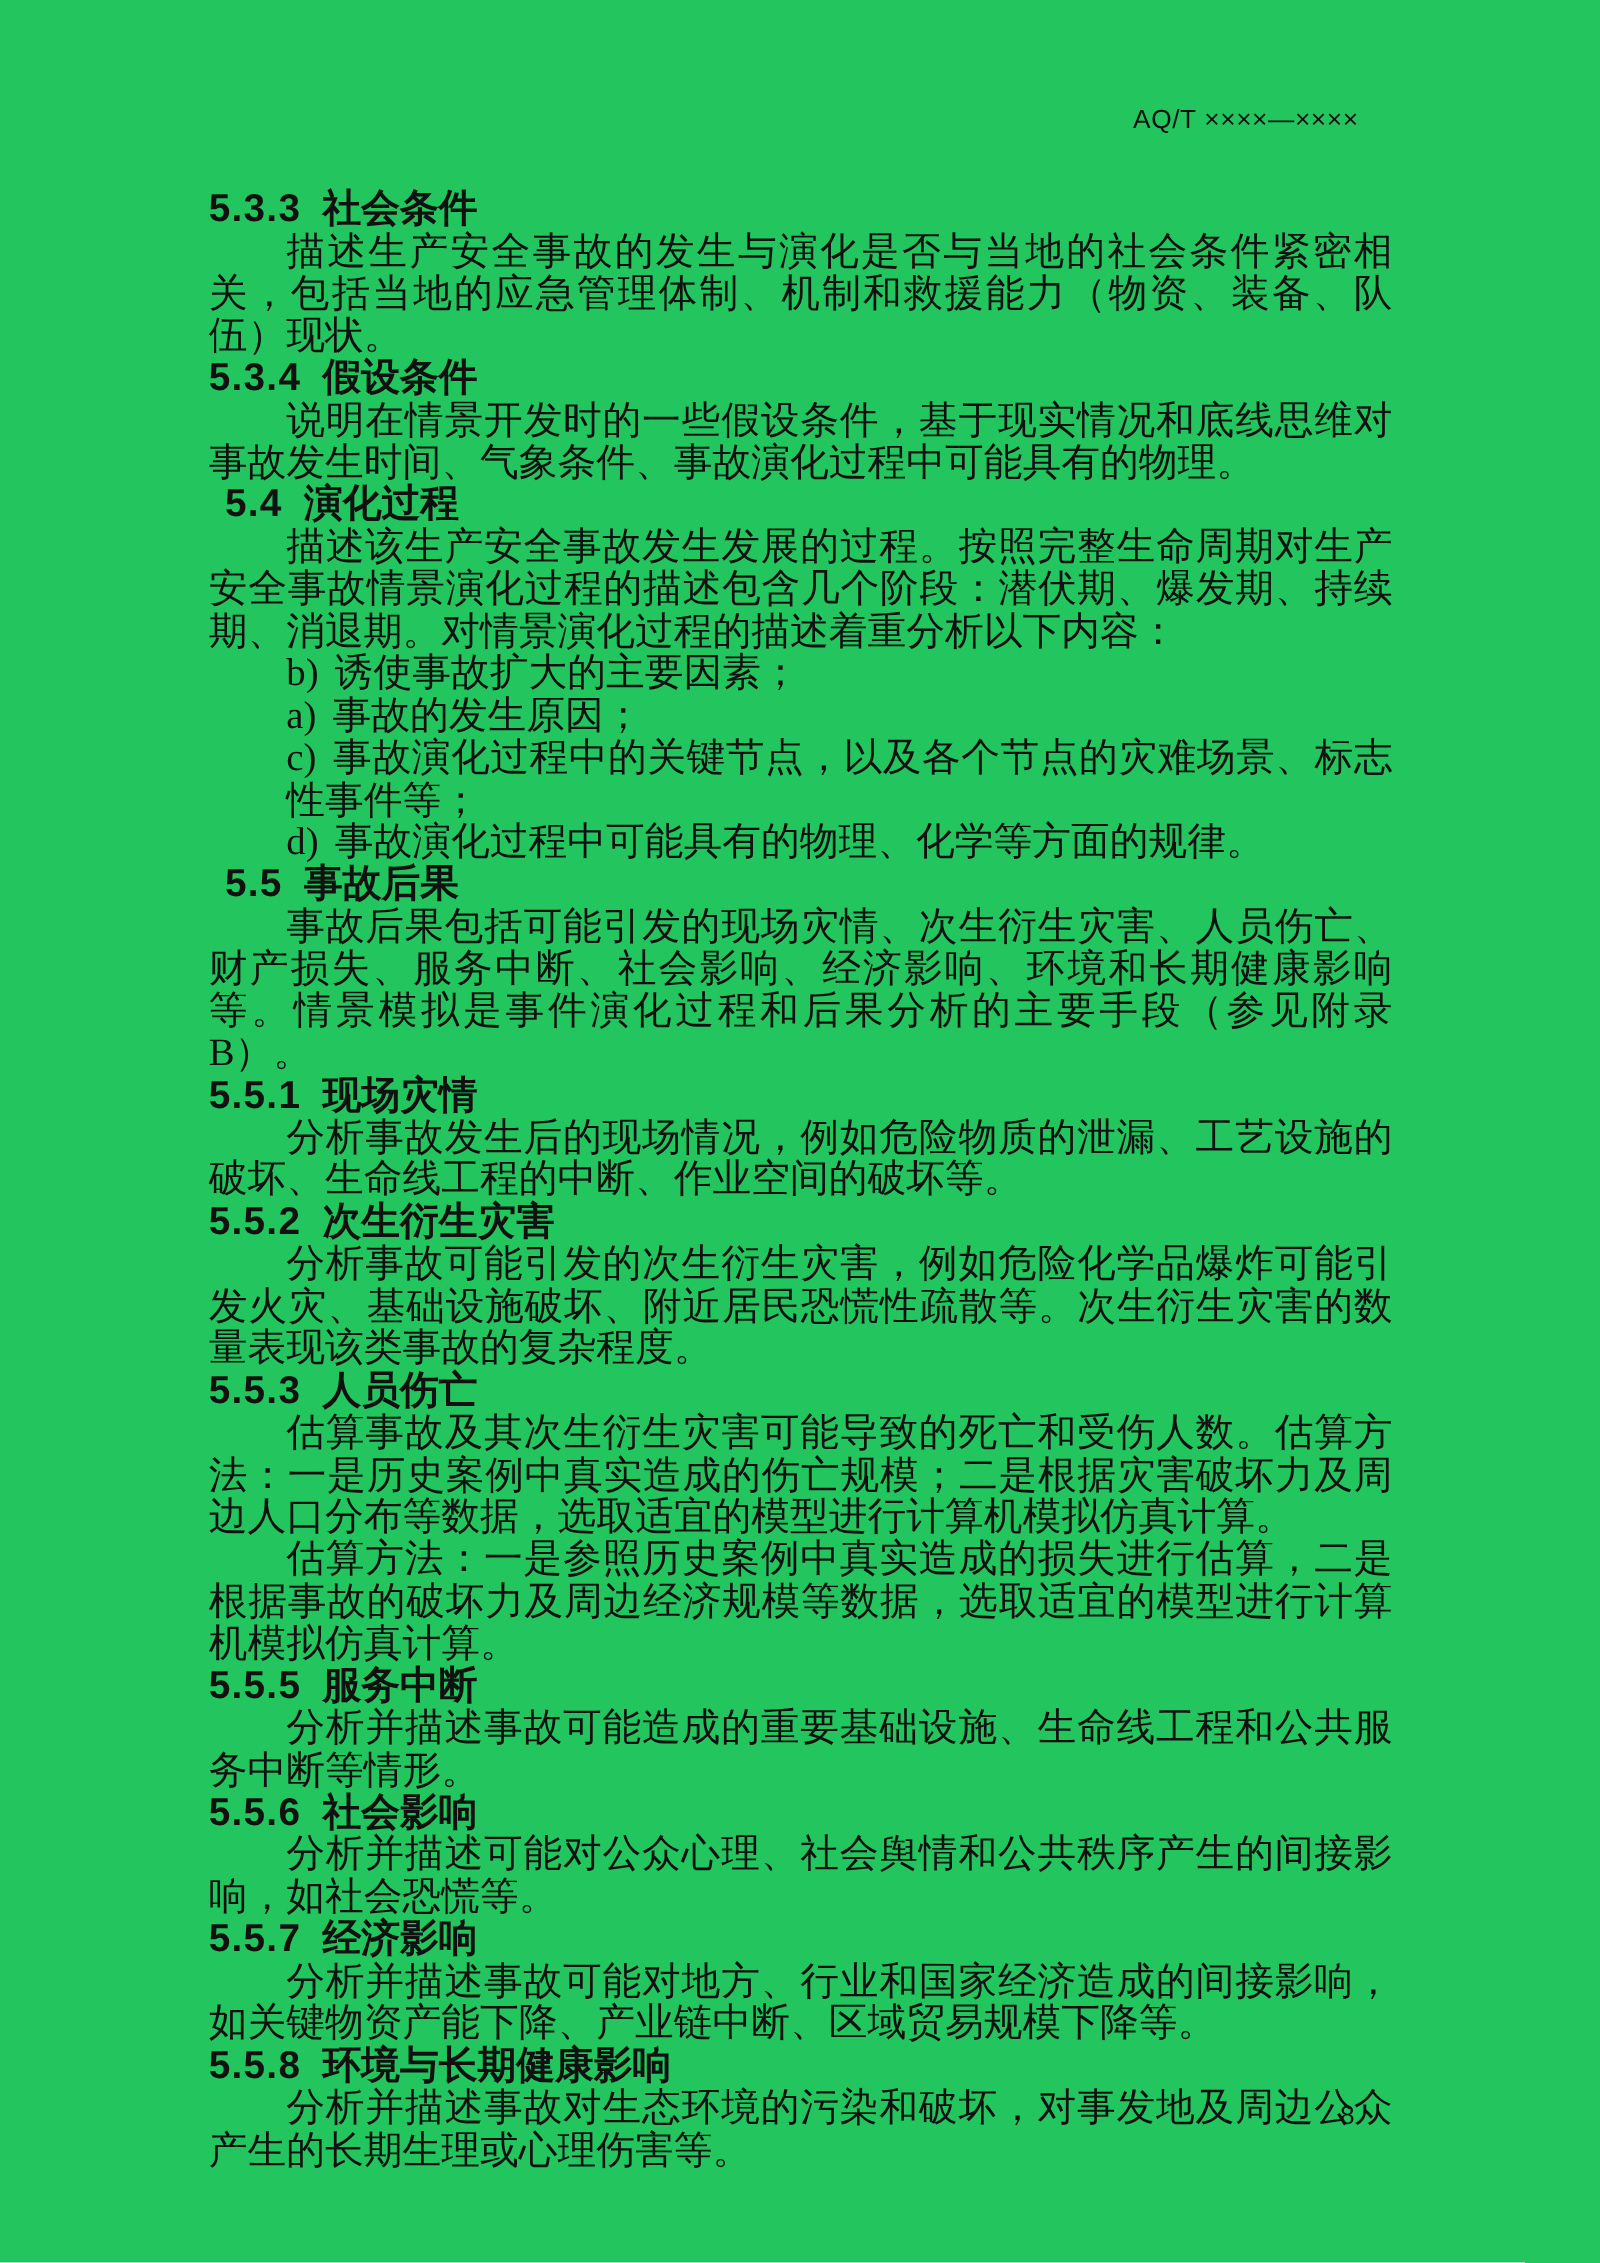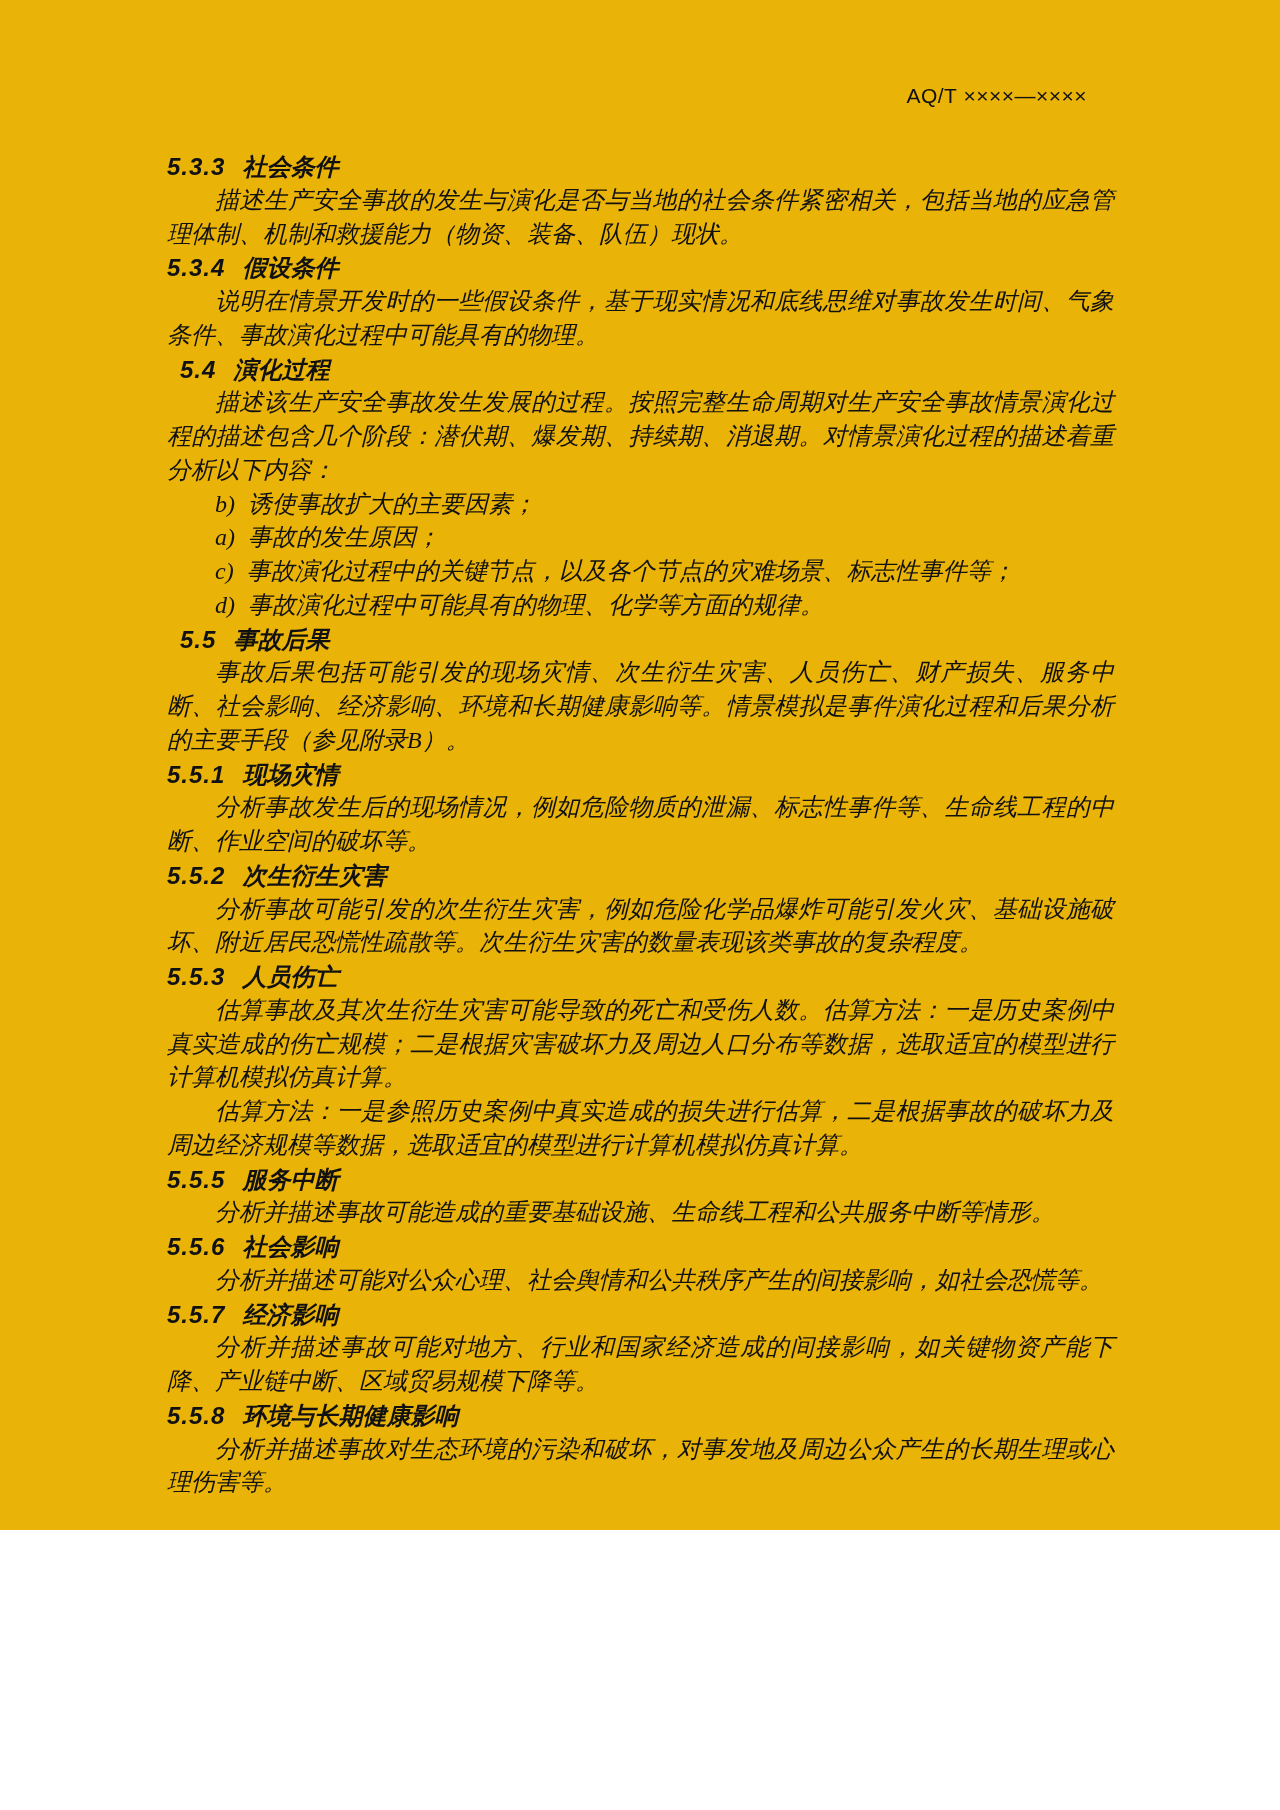--- a/index.html
+++ b/index.html
@@ -3,47 +3,46 @@
 <meta charset="utf-8">
 <style>
   html, body {
     margin: 0;
     padding: 0;
     background: #ffffff;
   }
   .sheet {
     position: relative;
     width: 1280px;
-    height: 1530px;
-    background: #eab308;
+    height: 1810px;
+    background: #22c55e;
     color: #111111;
     font-family: "Liberation Serif", "DejaVu Serif", serif;
     overflow: hidden;
   }
   .running-head {
     position: absolute;
     top: 84px;
     left: 167px;
     width: 920px;
     text-align: right;
     font-family: "Liberation Sans", "DejaVu Sans", sans-serif;
     font-size: 21px;
     letter-spacing: 0.5px;
     color: #111111;
   }
   .content {
     position: absolute;
     left: 167px;
     top: 150px;
     width: 947px;
-    font-size: 24px;
+    font-size: 31px;
     line-height: 33.75px;
     text-align: justify;
     text-justify: inter-ideograph;
-    font-style: italic;
   }
   .content p {
     margin: 0;
     text-indent: 2em;
   }
   .hd {
     font-family: "Liberation Sans", "DejaVu Sans", sans-serif;
     font-weight: 700;
     text-align: left;
   }
@@ -121,21 +120,21 @@
     <div class="hd level2">
       <span class="num">5.5</span><span>事故后果</span>
     </div>
 
     <p>事故后果包括可能引发的现场灾情、次生衍生灾害、人员伤亡、财产损失、服务中断、社会影响、经济影响、环境和长期健康影响等。情景模拟是事件演化过程和后果分析的主要手段（参见附录B）。</p>
 
     <div class="hd level3">
       <span class="num">5.5.1</span><span>现场灾情</span>
     </div>
 
-    <p>分析事故发生后的现场情况，例如危险物质的泄漏、标志性事件等、生命线工程的中断、作业空间的破坏等。</p>
+    <p>分析事故发生后的现场情况，例如危险物质的泄漏、工艺设施的破坏、生命线工程的中断、作业空间的破坏等。</p>
 
     <div class="hd level3">
       <span class="num">5.5.2</span><span>次生衍生灾害</span>
     </div>
 
     <p>分析事故可能引发的次生衍生灾害，例如危险化学品爆炸可能引发火灾、基础设施破坏、附近居民恐慌性疏散等。次生衍生灾害的数量表现该类事故的复杂程度。</p>
 
     <div class="hd level3">
       <span class="num">5.5.3</span><span>人员伤亡</span>
     </div>

